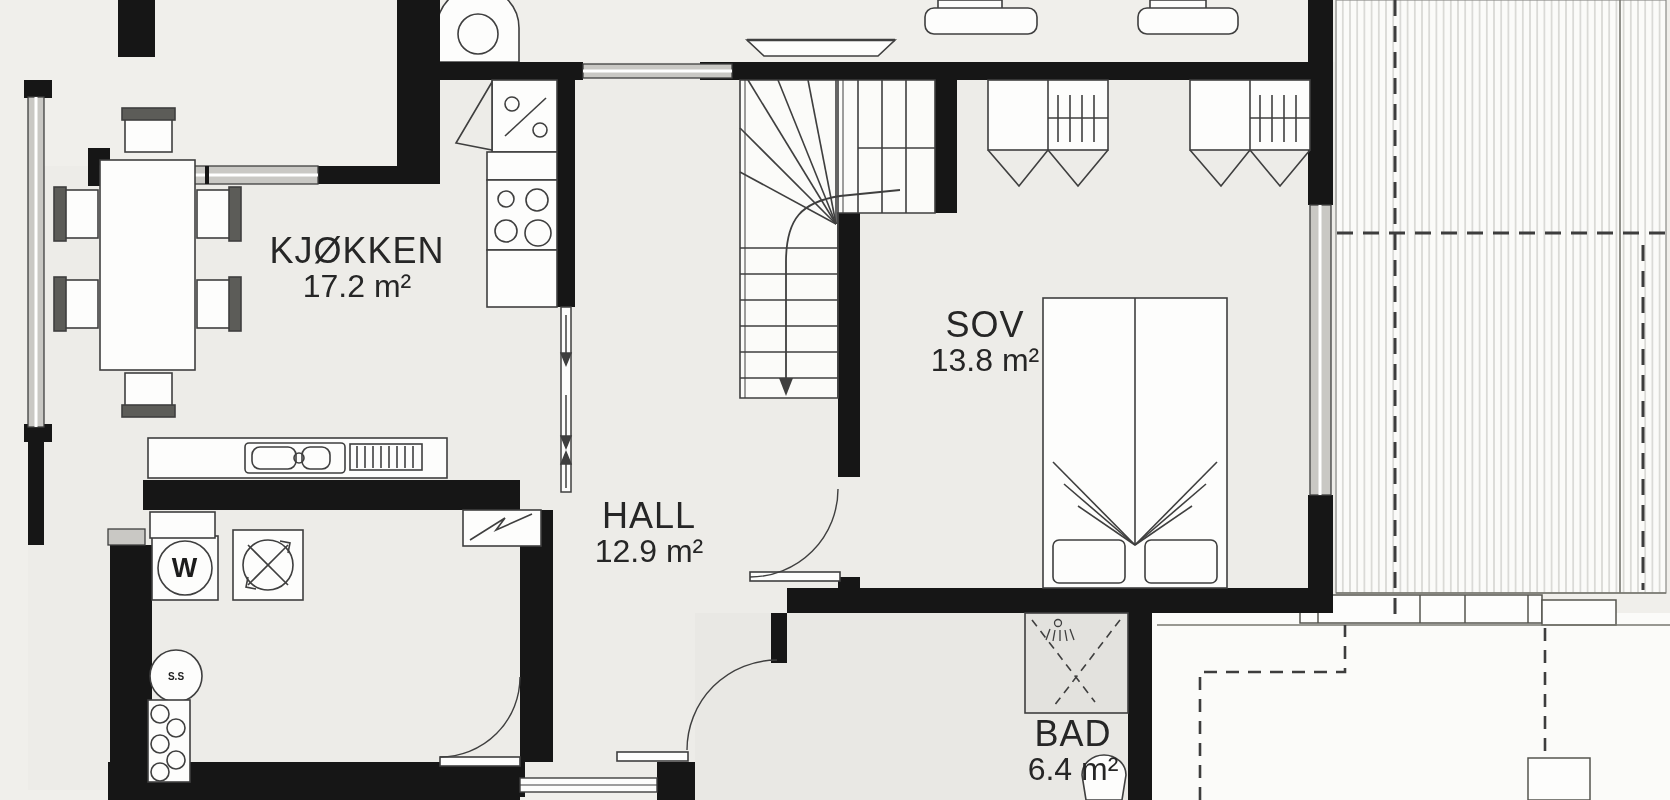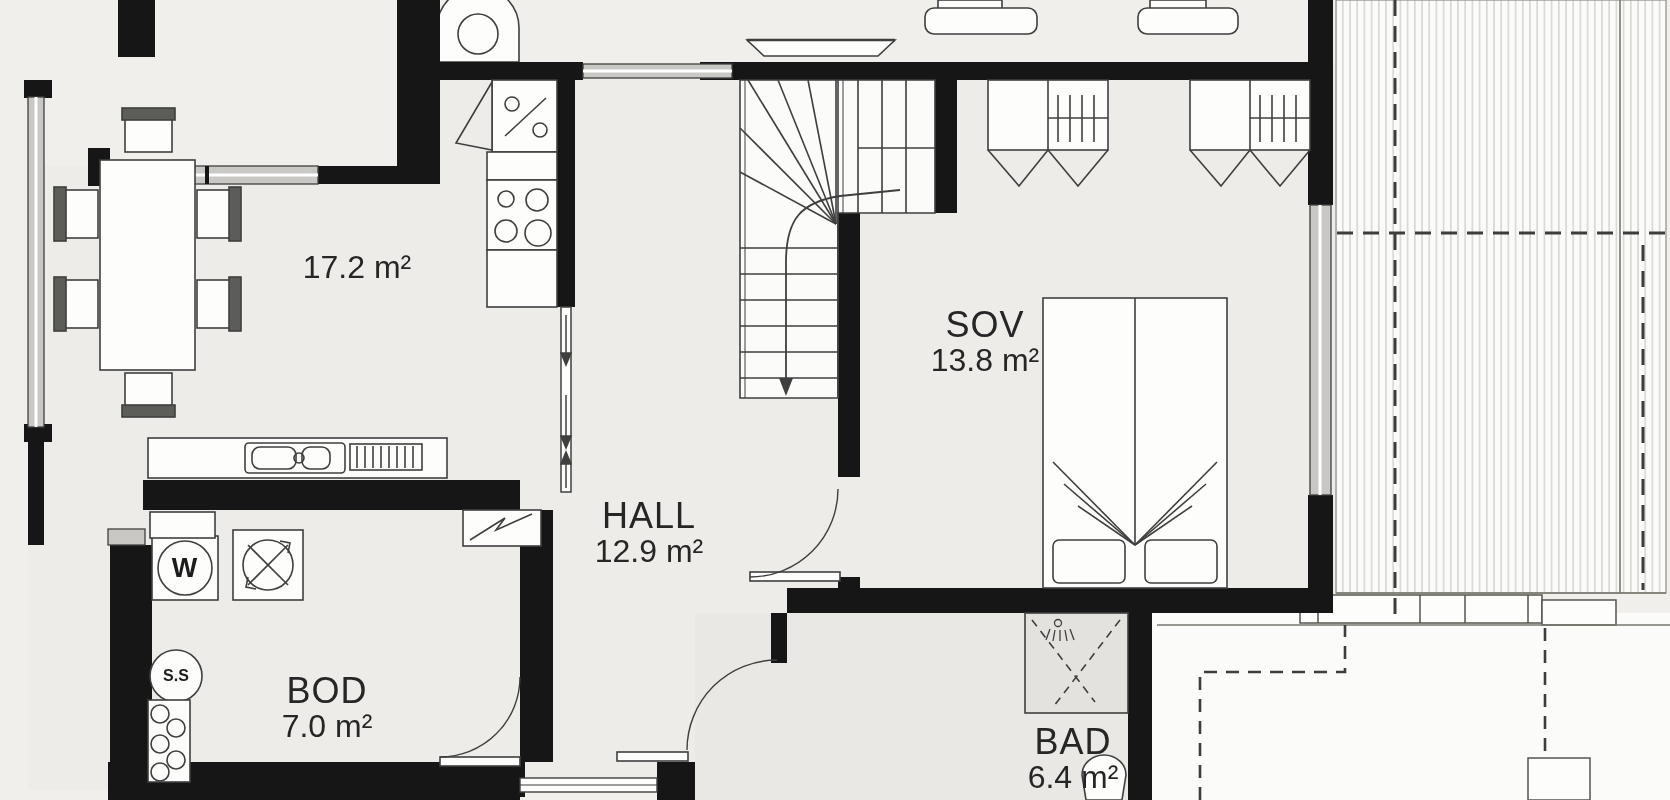--- a/index.html
+++ b/index.html
@@ -5,21 +5,21 @@
   html,body{margin:0;padding:0;background:#f0efeb;}
   .plan{position:relative;width:1670px;height:800px;background:#f0efeb;overflow:hidden;
         font-family:"Liberation Sans",sans-serif;}
   .plan svg{position:absolute;left:0;top:0;}
   .room-label{position:absolute;transform:translate(-50%,-50%);text-align:center;
         color:#262626;white-space:nowrap;line-height:1.05;}
   .room-name{font-size:36px;letter-spacing:1px;}
   .room-area{font-size:32px;}
   .sym-label{position:absolute;transform:translate(-50%,-50%);color:#1c1c1c;font-weight:bold;}
   .w-label{font-size:27px;letter-spacing:1px;}
-  .ss-label{font-size:16px;}
+  .ss-label{font-size:10px;}
 </style>
 </head>
 <body>
 
 <div class="plan">
 
 <svg width="1670" height="800" viewBox="0 0 1670 800">
   <defs>
     <pattern id="deck" width="7.2" height="14" patternUnits="userSpaceOnUse">
       <rect width="7.2" height="14" fill="#fbfbf9"></rect>
@@ -324,35 +324,32 @@
   <g fill="#fdfdfc" stroke="#3f3f3f" stroke-width="1.6">
     <rect x="150" y="512" width="65" height="26"></rect>
     <g>
       <rect x="463" y="510" width="78" height="36"></rect>
       <path d="M470,540 L505,518 L496,530 L532,514" fill="none"></path>
     </g>
   </g>
 </svg>
 
 <div class="room-label" style="left:357px;top:268px;">
+  <div class="room-name">KJØKKEN</div>
   <div class="room-area">17.2 m²</div>
 </div>
 <div class="room-label" style="left:985px;top:342px;">
   <div class="room-name">SOV</div>
   <div class="room-area">13.8 m²</div>
 </div>
 <div class="room-label" style="left:649px;top:533px;text-align:center;">
   <div class="room-name">HALL</div>
   <div class="room-area">12.9 m²</div>
 </div>
-<div class="room-label" style="left:327px;top:708px;">
-  <div class="room-name">BOD</div>
-  <div class="room-area">7.0 m²</div>
-</div>
-<div class="room-label" style="left:1073px;top:751px;margin-top:8px;">
+<div class="room-label" style="left:1073px;top:751px;">
   <div class="room-name">BAD</div>
   <div class="room-area">6.4 m²</div>
 </div>
 
 <div class="sym-label w-label" style="left:185px;top:568px;">W</div>
 <div class="sym-label ss-label" style="left:176px;top:676px;">S.S</div>
 
 </div>
 
 </body></html>

